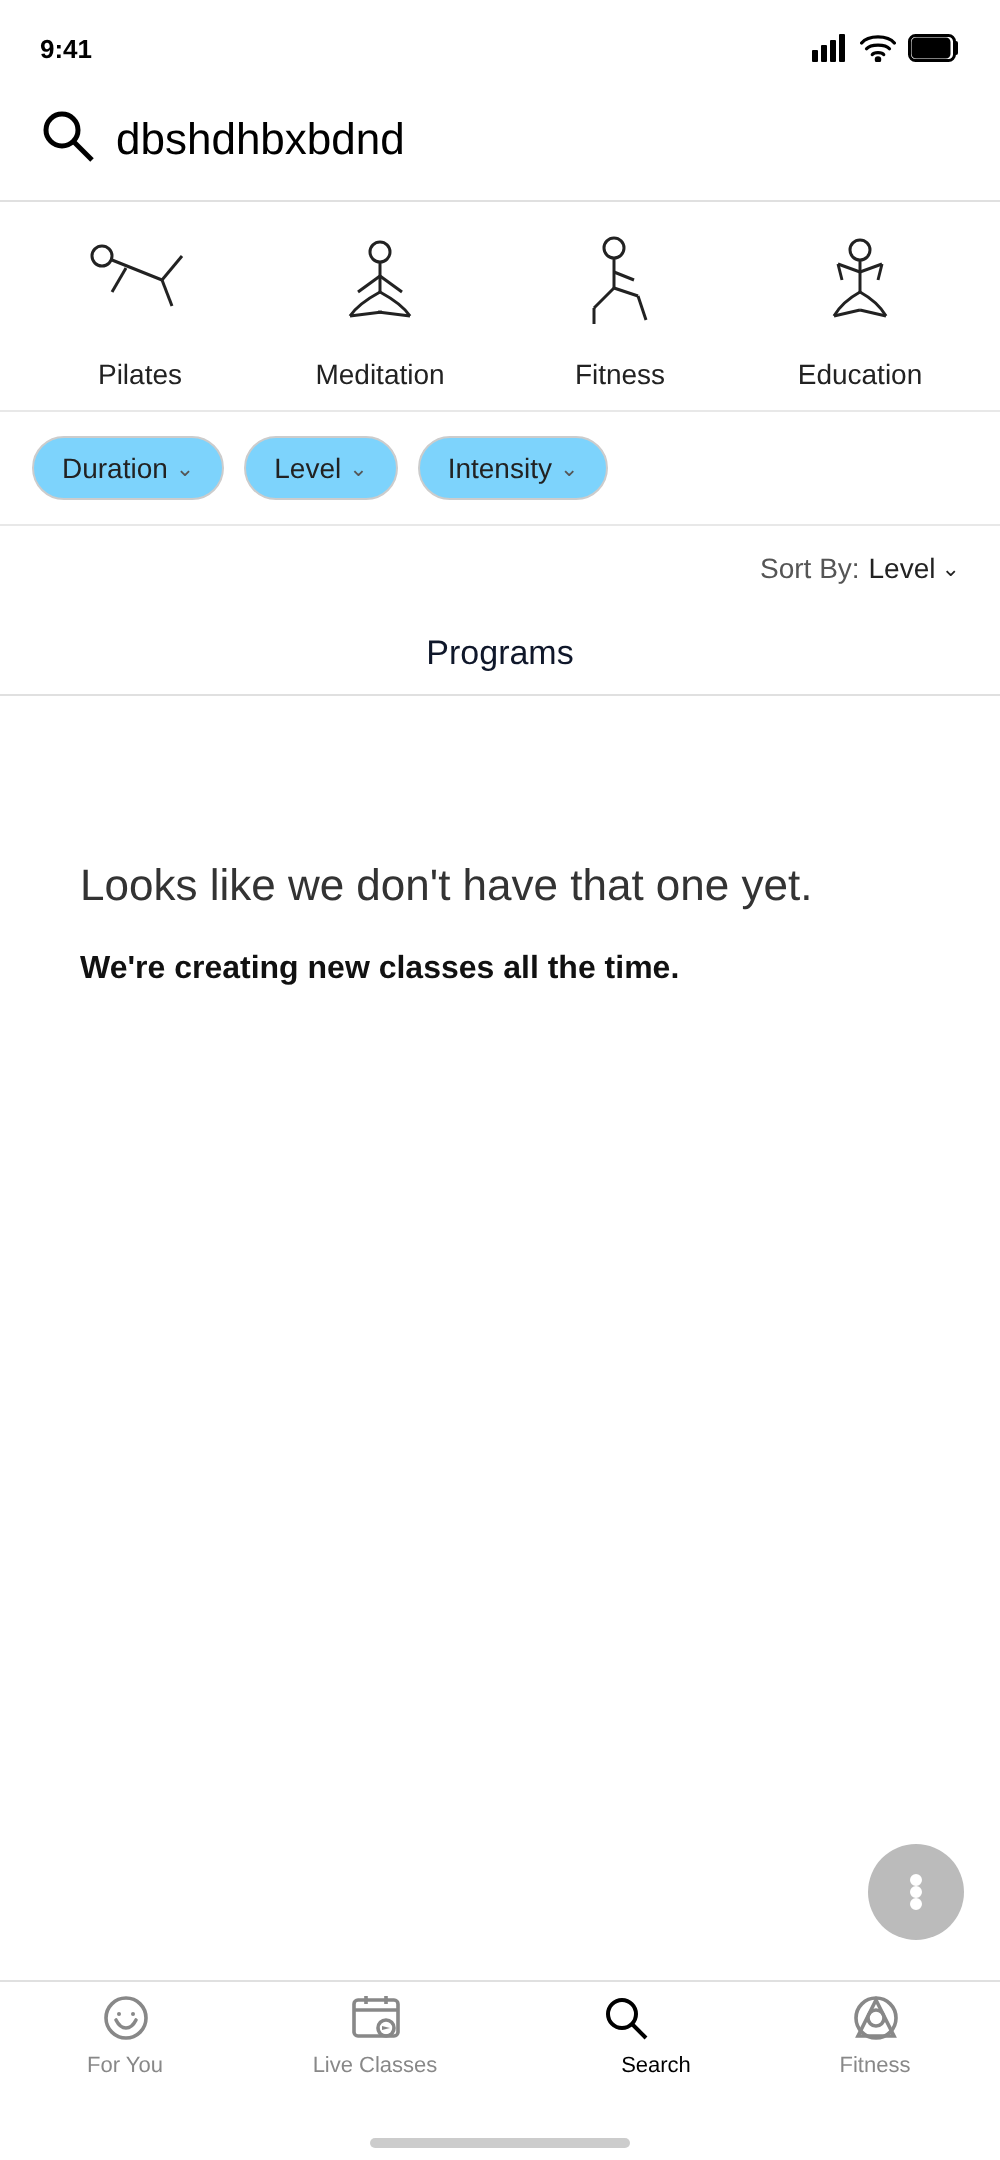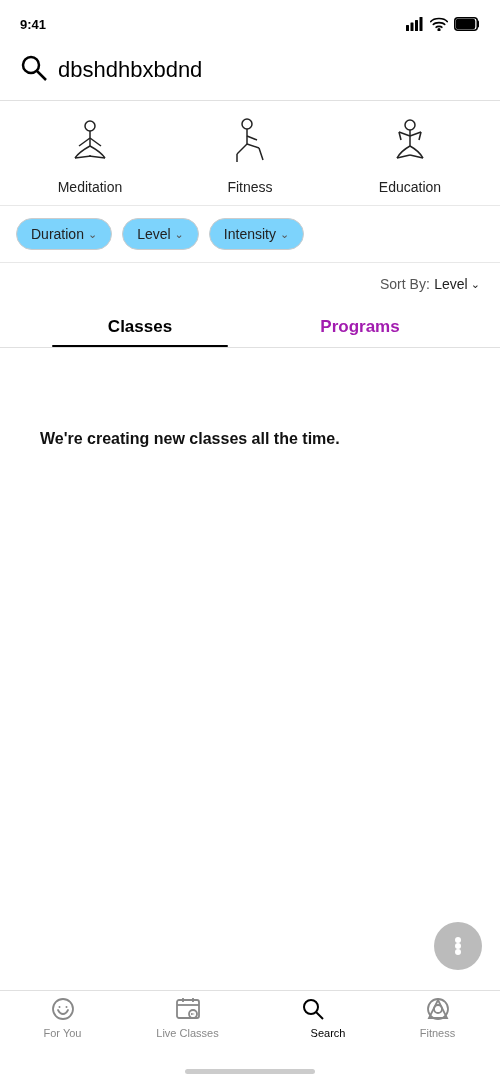--- a/index.html
+++ b/index.html
@@ -134,24 +134,23 @@
     .tabs-row {
       display: flex;
       border-bottom: 1px solid #e0e0e0;
       padding: 0 30px;
     }
     .tab-item {
       flex: 1;
       text-align: center;
       padding: 12px 0 10px 0;
       font-size: 17px;
-      color: #a21caf;
+      color: #0f172a;
       cursor: pointer;
       position: relative;
-      font-weight: bold;
     }
     .tab-item.active {
       color: #000;
       font-weight: 600;
     }
     .tab-item.active::after {
       content: '';
       position: absolute;
       bottom: 0;
       left: 50%;
@@ -297,20 +296,36 @@
     <svg width="28" height="28" viewBox="0 0 28 28" style="stroke:#000; stroke-width:2.5; fill:none;">
       <circle cx="11" cy="11" r="8"></circle>
       <line x1="17" y1="17" x2="26" y2="26"></line>
     </svg>
   </span>
   <span class="search-input-display">dbshdhbxbdnd</span>
 </div>
 
 <div class="category-row">
 
+  <div class="category-item">
+    <div class="category-icon">
+      <svg width="58" height="52" viewBox="0 0 58 52" style="stroke:#222; stroke-width:1.5; fill:none;">
+
+        <circle cx="10" cy="10" r="5"></circle>
+
+        <line x1="15" y1="12" x2="40" y2="22"></line>
+
+        <line x1="40" y1="22" x2="50" y2="10"></line>
+        <line x1="40" y1="22" x2="45" y2="35"></line>
+
+        <line x1="22" y1="16" x2="15" y2="28"></line>
+      </svg>
+    </div>
+    <span class="category-label">Pilates</span>
+  </div>
 
   <div class="category-item">
     <div class="category-icon">
       <svg width="58" height="52" viewBox="0 0 58 52" style="stroke:#222; stroke-width:1.5; fill:none;">
 
         <circle cx="29" cy="8" r="5"></circle>
 
         <line x1="29" y1="13" x2="29" y2="28"></line>
 
         <path d="M29 28 Q18 34 14 40"></path>
@@ -384,29 +399,27 @@
 </div>
 
 <div class="sort-row">
   <span class="sort-label">Sort By:</span>
   &nbsp;
   <span class="sort-value">Level</span>
   <span class="sort-chevron">&nbsp;⌄</span>
 </div>
 
 <div class="tabs-row">
-  <div class="tab-item active">
-    <span>Classes</span>
-  </div>
   <div class="tab-item">
     <span>Programs</span>
   </div>
 </div>
 
 <div class="empty-state">
+  <p class="empty-main-text">Looks like we don't have that one yet.</p>
   <p class="empty-sub-text">We're creating new classes all the time.</p>
 </div>
 
 <div class="floating-btn">
   <svg width="22" height="22" viewBox="0 0 22 22" style="stroke:#fff; stroke-width:2; fill:none;">
     <circle cx="11" cy="11" r="2" fill="#fff"></circle>
     <circle cx="11" cy="5" r="2" fill="#fff"></circle>
     <circle cx="11" cy="17" r="2" fill="#fff"></circle>
   </svg>
 </div>

